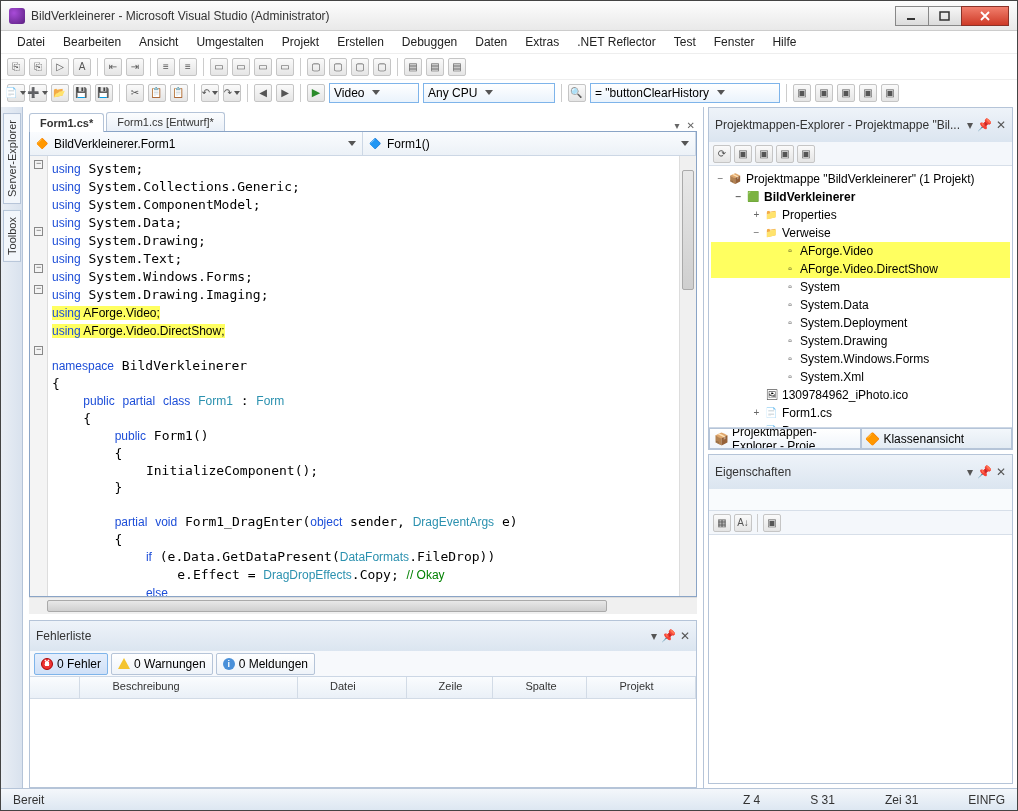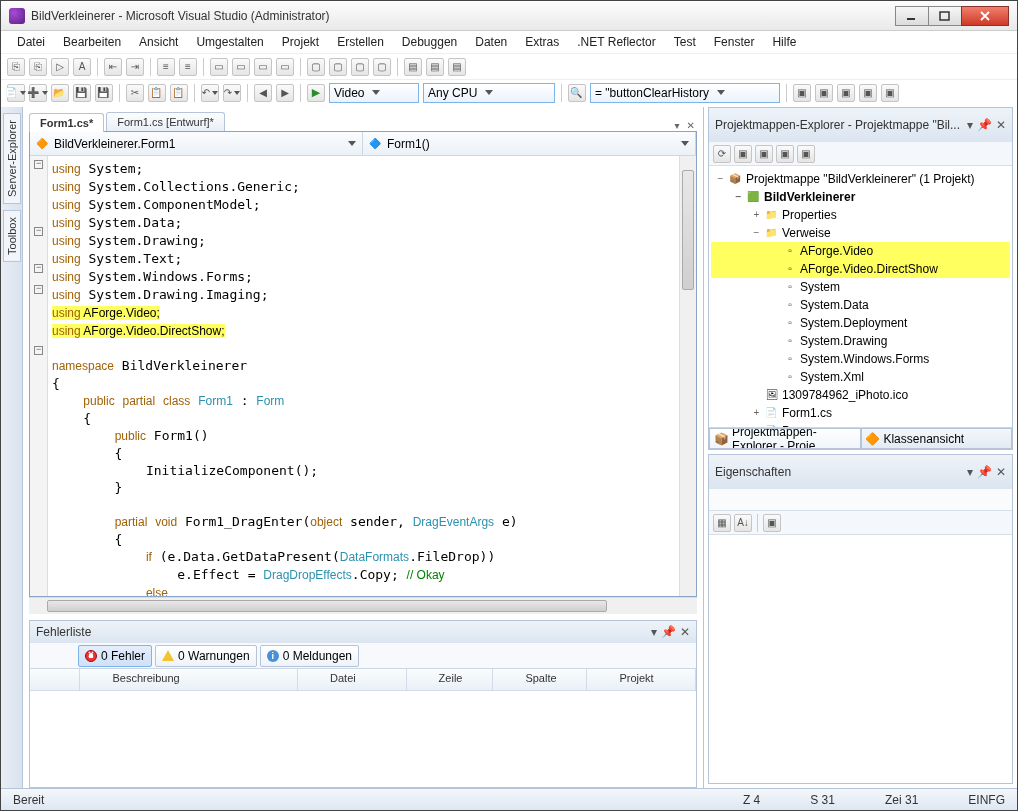--- a/index.html
+++ b/index.html
@@ -32,34 +32,34 @@
 .editor { flex:1; border:1px solid #8aa4c6; margin:0 6px; display:flex; flex-direction:column; background:#fff; min-height:0; }
 .navbar { height:24px; display:flex; border-bottom:1px solid #ccd7e5; }
 .navbar .nh { flex:1; display:flex; align-items:center; padding:0 6px; gap:4px; border-right:1px solid #ccd7e5; background:linear-gradient(#fafcfe,#ecf1f7); }
 .navbar .nh::after { content:""; margin-left:auto; border-left:4px solid transparent; border-right:4px solid transparent; border-top:5px solid #555; }
 .clsico { width:14px; height:14px; display:inline-flex; align-items:center; justify-content:center; font-size:10px; }
 .codewrap { flex:1; display:flex; overflow:hidden; }
 .outline { width:18px; background:#f4f4f4; border-right:1px solid #ddd; padding-top:4px; }
 .outline .box { width:9px; height:9px; border:1px solid #888; margin:0 auto 58px; position:relative; }
 .outline .box::before { content:"−"; position:absolute; top:-3px; left:1px; font-size:9px; color:#666; }
 .code { flex:1; padding:4px 8px 4px 4px; font-family:Consolas,monospace; font-size:13px; white-space:pre; line-height:17px; overflow:hidden; }
-.code .kw { color:#a16207; }
+.code .kw { color:#1d4ed8; }
 .code .tp { color:#2b91af; }
 .code .cm { color:#008000; }
 .code .hl { background:#ffff60; }
 .vscroll { width:17px; background:#f0f0f0; border-left:1px solid #ddd; position:relative; }
 .vscroll .thumb { position:absolute; top:14px; left:2px; right:2px; height:120px; background:linear-gradient(#e8e8e8,#cfcfcf); border:1px solid #aaa; border-radius:2px; }
 .hscroll { height:17px; background:#f0f0f0; border-top:1px solid #ddd; margin:0 6px; position:relative; }
 .hscroll .thumb { position:absolute; left:18px; top:2px; bottom:2px; width:560px; background:linear-gradient(#e8e8e8,#cfcfcf); border:1px solid #aaa; border-radius:2px; }
 .errlist { margin:6px 6px 0; border:1px solid #b5c4d8; display:flex; flex-direction:column; height:168px; }
-.errlist .hdr { height:22px; background:linear-gradient(#eef3f9,#dbe5f0); display:flex; align-items:center; padding:0 6px; color:#333; }
+.errlist .hdr { height:30px; background:linear-gradient(#eef3f9,#dbe5f0); display:flex; align-items:center; padding:0 6px; color:#333; }
 .errlist .hdr .pins { margin-left:auto; display:flex; gap:4px; color:#555; }
 .errfilter { height:26px; display:flex; align-items:center; padding:2px 4px; gap:3px; border-bottom:1px solid #ccd7e5; background:#f7f9fc; }
 .fbtn { padding:3px 6px; border:1px solid #b5c4d8; background:linear-gradient(#fff,#eef3f9); border-radius:2px; display:flex; align-items:center; gap:4px; font-size:11px; }
-.fbtn.active { background:linear-gradient(#e5eefc,#cfe0f7); border-color:#7eb4ea;margin-left:44px; }
+.fbtn.active { background:linear-gradient(#e5eefc,#cfe0f7); border-color:#7eb4ea; }
 .errgrid { flex:1; background:#fff; }
 .errgrid .gh { display:flex; height:22px; background:linear-gradient(#fafcfe,#eaf0f7); border-bottom:1px solid #d2dbe6; }
 .errgrid .ghc { padding:3px 8px; border-right:1px solid #d2dbe6; font-size:11px; color:#333;margin-left:24px; }
 .right { width:314px; display:flex; flex-direction:column; border-left:1px solid #b5c4d8; }
 .panel { border:1px solid #b5c4d8; margin:0 4px 4px; display:flex; flex-direction:column; background:#fff; }
 .panel.flex1 { flex:1; min-height:0; }
 .panel .ph { height:34px; background:linear-gradient(#eef3f9,#dbe5f0); display:flex; align-items:center; padding:0 6px; font-size:11px; color:#333; }
 .panel .ph .pins { margin-left:auto; display:flex; gap:4px; color:#555; }
 .panel .ptb { height:24px; display:flex; align-items:center; padding:0 4px; gap:3px; border-bottom:1px solid #d7dfe9; background:#f4f7fb; }
 .tree { flex:1; padding:4px 2px; overflow:auto; font-size:11px; line-height:18px; }

